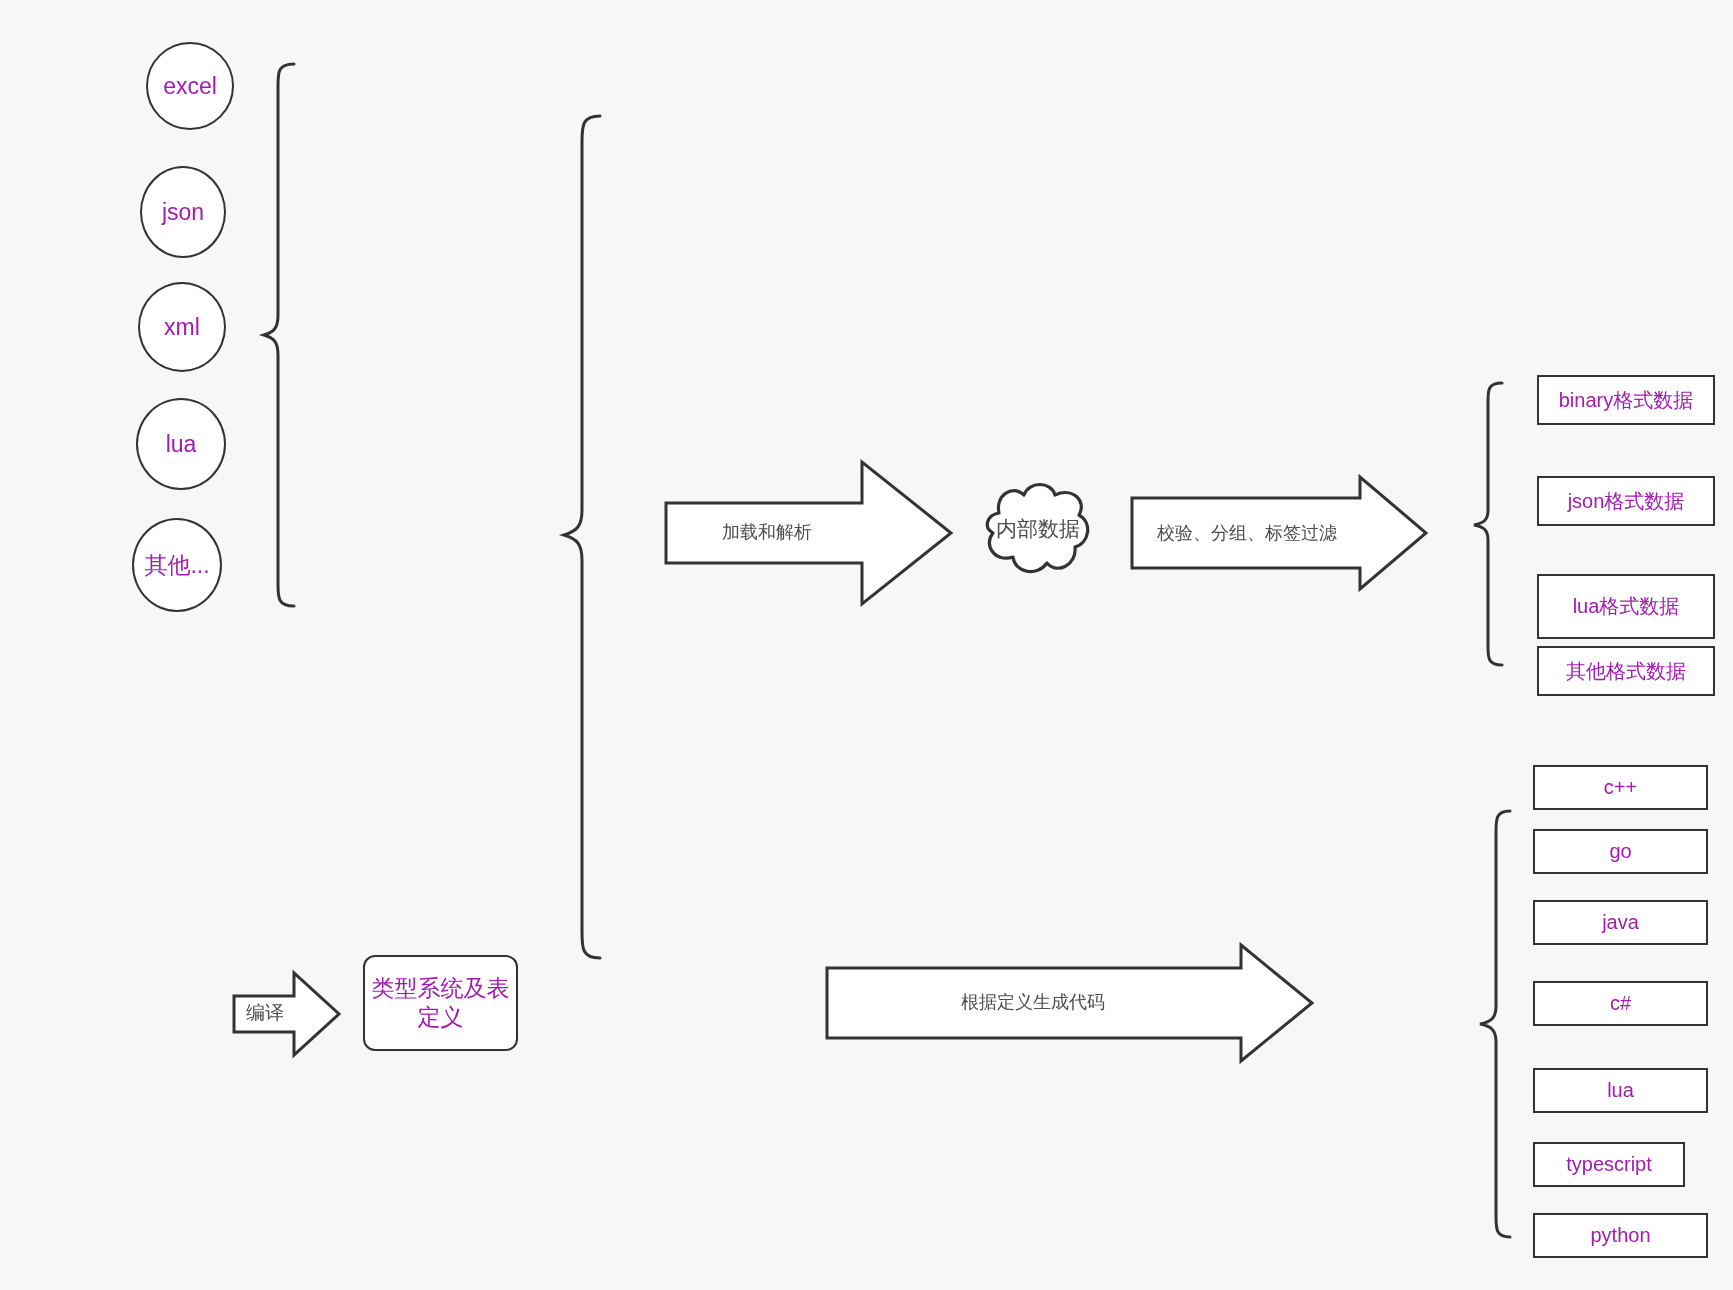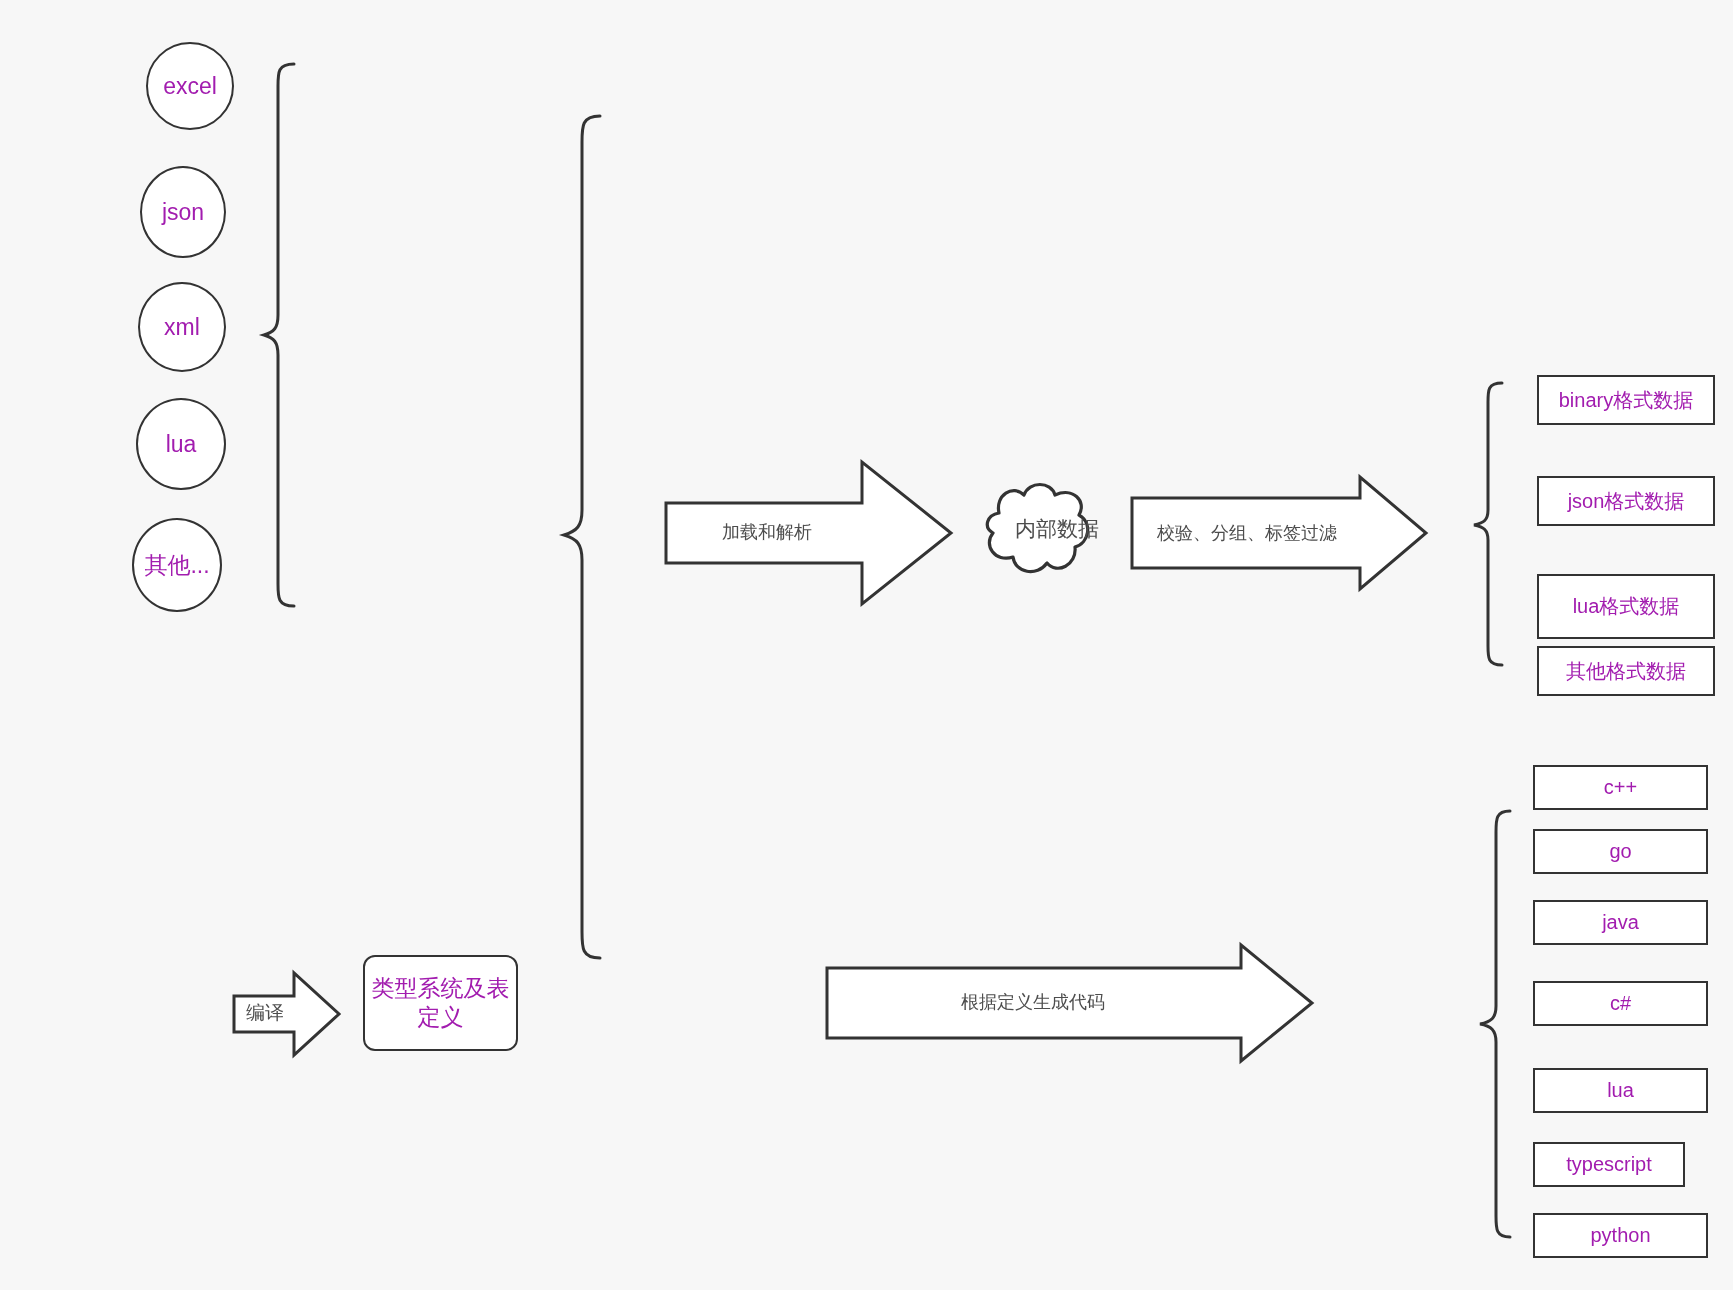--- a/index.html
+++ b/index.html
@@ -57,21 +57,21 @@
     justify-content: center;
     pointer-events: none;
   }
   .cloud-label {
     position: absolute;
     color: #4d4d4d;
     font-size: 21px;
     text-align: center;
     display: flex;
     align-items: center;
-    justify-content: flex-end;
+    justify-content: center;
   }
   svg { display: block; overflow: visible; }
 </style>
 </head>
 <body>
 
 <div id="canvas">
 
   <div class="node circle" style="left:146px; top:42px; width:88px; height:88px;">
     <span>excel</span>

